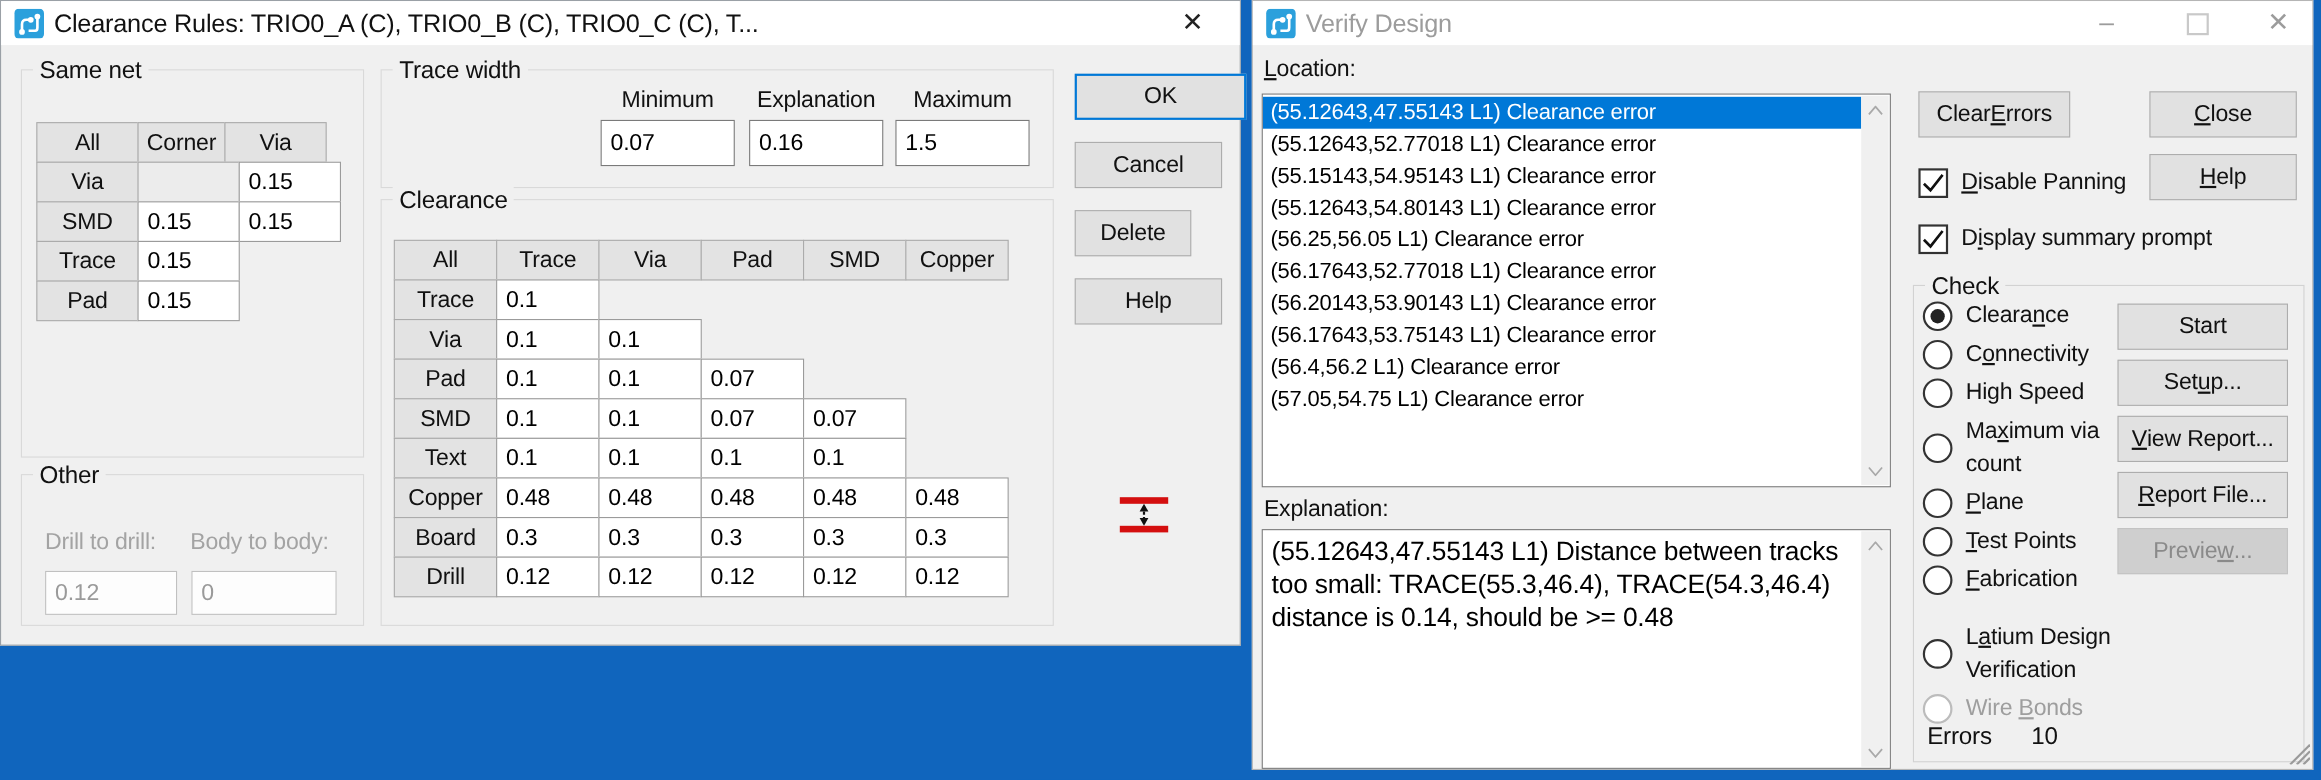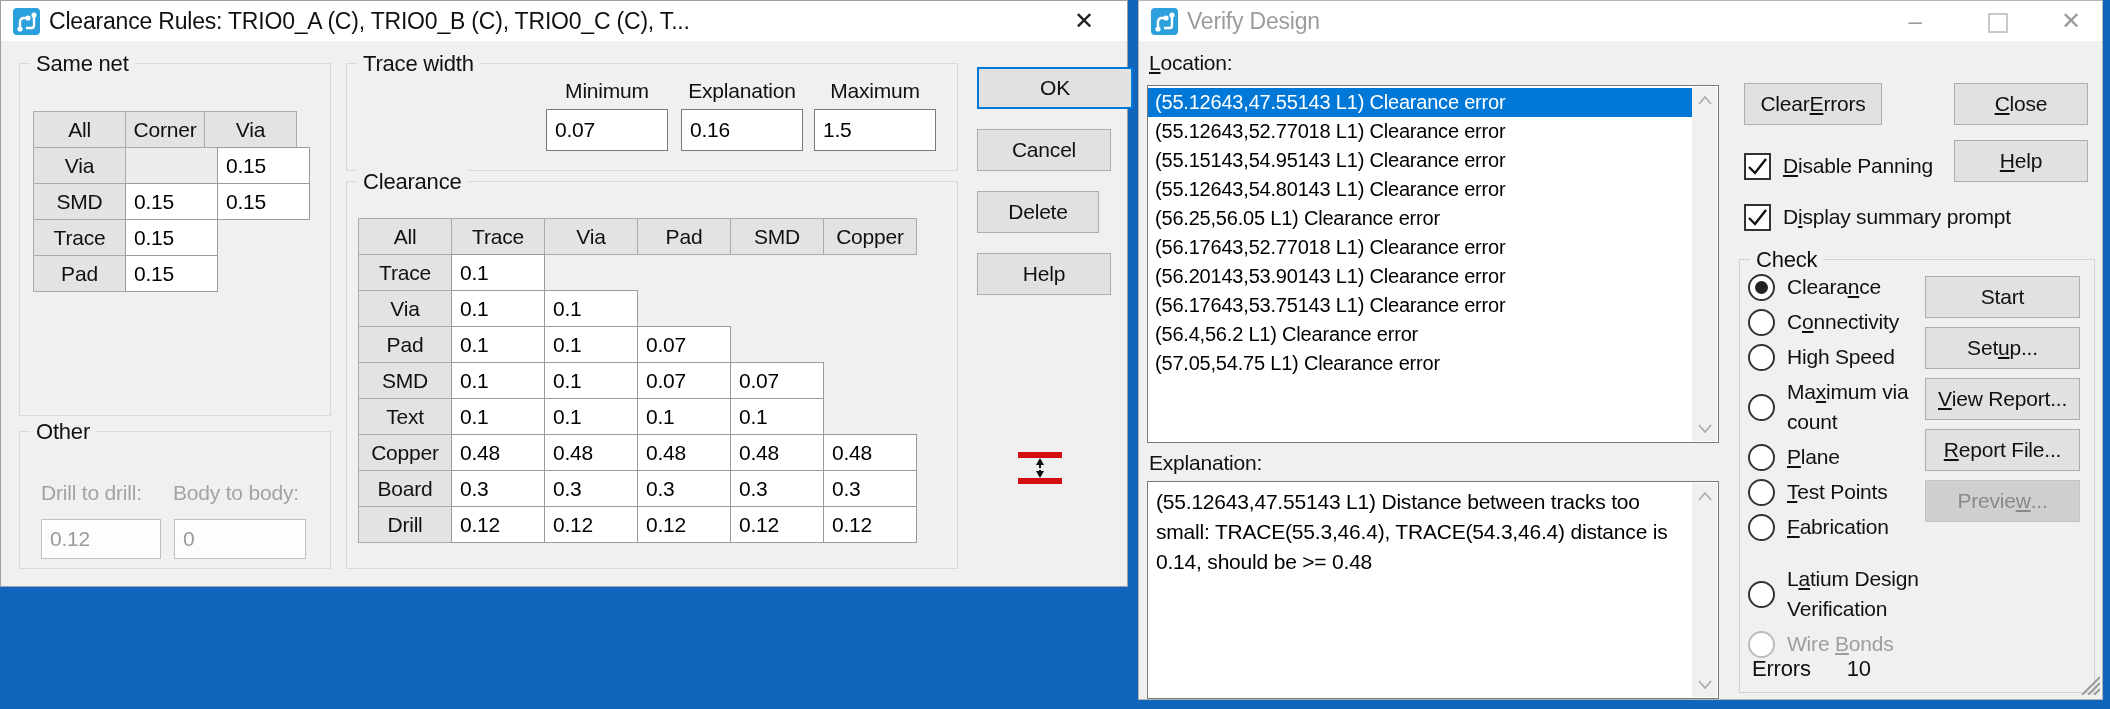--- a/index.html
+++ b/index.html
@@ -28,21 +28,21 @@
   .btn { position:absolute; background:#e1e1e1; border:1px solid #adadad; font-size:21px; color:#111; display:flex; align-items:center; justify-content:center; cursor:default; }
   .btn.default { border:2px solid #0078d7; }
   .btn.disabled { background:#cfcfcf; border-color:#c3c3c3; color:#8a8a8a; }
   
   .listbox { position:absolute; background:#fff; border:1px solid #7a7a7a; overflow:hidden; }
   .list-items { position:absolute; left:0; top:2px; right:26px; }
   .list-item { height:29px; line-height:29px; font-size:20px; padding-left:7px; color:#000; white-space:nowrap; }
   .list-item.selected { background:#0078d7; color:#fff; }
   .vscroll { position:absolute; top:1px; bottom:1px; right:1px; width:25px; background:#f0f0f0; }
   .scroll-arrow { position:absolute; left:0; width:25px; height:26px; display:flex; align-items:center; justify-content:center; }
-  .expl-text { position:absolute; left:8px; top:5px; width:528px; font-size:21px; line-height:30px; color:#000; }
+  .expl-text { position:absolute; left:8px; top:5px; width:528px; font-size:24px; line-height:30px; color:#000; }
   
   .checkrow { position:absolute; display:flex; align-items:center; }
   .checkbox { width:27px; height:27px; background:#fff; border:2px solid #333; margin-right:12px; position:relative; flex:none; }
   .checkrow .lbl, .radiorow .lbl { font-size:21px; color:#111; line-height:30px; }
   .radiorow { display:flex; align-items:center; }
   .radio { width:27px; height:27px; border-radius:50%; background:#fff; border:2px solid #333; margin-right:12px; flex:none; position:relative; }
   .radio .dot { position:absolute; left:5px; top:5px; width:13px; height:13px; border-radius:50%; background:#222; }
   .radiorow.disabled .radio { border-color:#bcbcbc; }
   .radiorow.disabled .lbl { color:#9e9e9e; }
   u { text-decoration:underline; }
@@ -175,21 +175,21 @@
   <div class="groupbox" style="left:18px; top:430px; width:312px; height:138px;">
     <span class="grouplabel">Other</span>
   </div>
   <span class="dimlabel" style="left:40px; top:480px;">Drill to drill:</span>
   <span class="dimlabel" style="left:172px; top:480px;">Body to body:</span>
   <div class="inputbox dim" style="left:40px; top:518px; width:120px; height:40px;">0.12</div>
   <div class="inputbox dim" style="left:173px; top:518px; width:132px; height:40px;">0</div>
 
   <div class="btn default" style="left:976px; top:66px; width:156px; height:42px;">OK</div>
   <div class="btn" style="left:976px; top:128px; width:134px; height:42px;">Cancel</div>
-  <div class="btn" style="left:976px; top:190px; width:122px; height:42px;">Delete</div>
+  <div class="btn" style="left:976px; top:190px; width:106px; height:42px;">Delete</div>
   <div class="btn" style="left:976px; top:252px; width:134px; height:42px;">Help</div>
 
   <svg style="position:absolute; left:1014px; top:449px;" width="50" height="36" viewBox="0 0 50 36">
     <rect x="3" y="2" width="44" height="6" fill="#d40f0f"></rect>
     <rect x="3" y="28" width="44" height="6" fill="#d40f0f"></rect>
     <line x1="25" y1="10" x2="25" y2="26" stroke="#111" stroke-width="2" stroke-dasharray="3,2"></line>
     <polygon points="25,8 21,15 29,15" fill="#111"></polygon>
     <polygon points="25,28 21,21 29,21" fill="#111"></polygon>
   </svg>
 </div>

